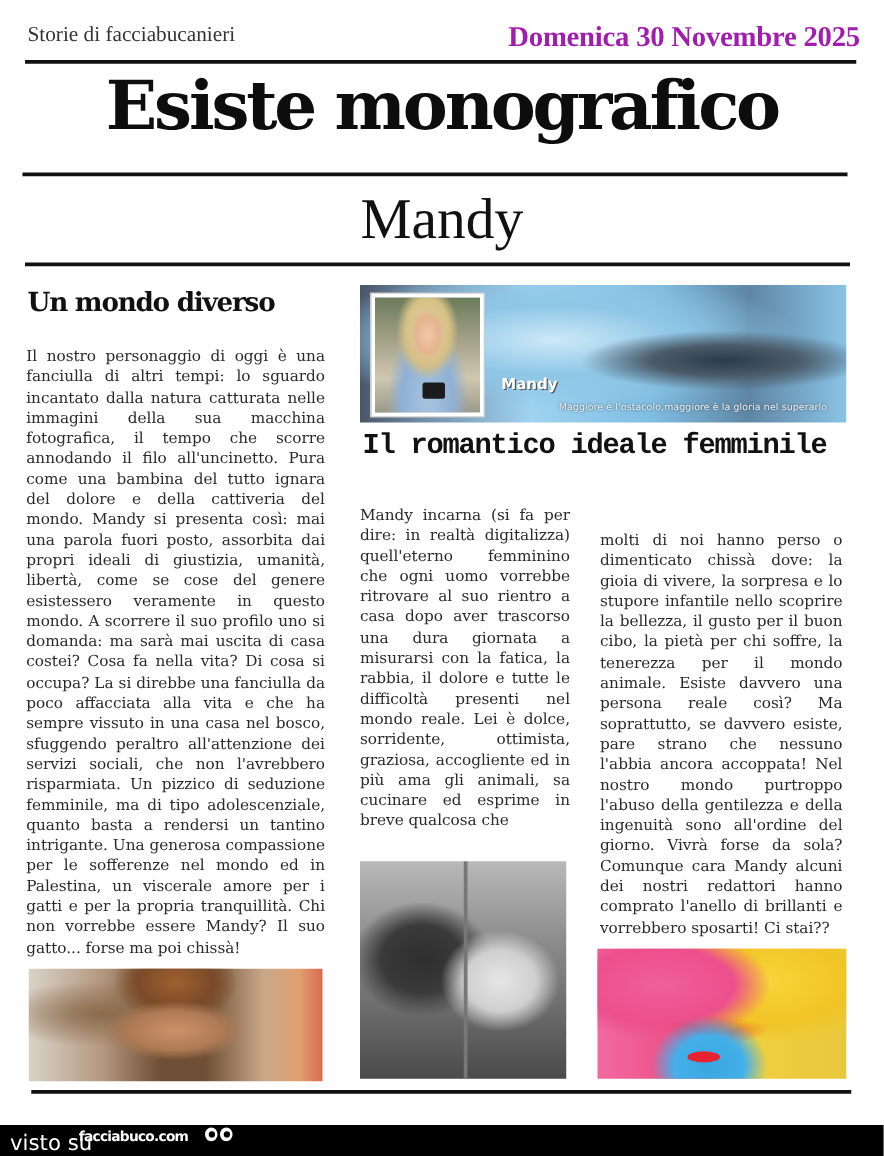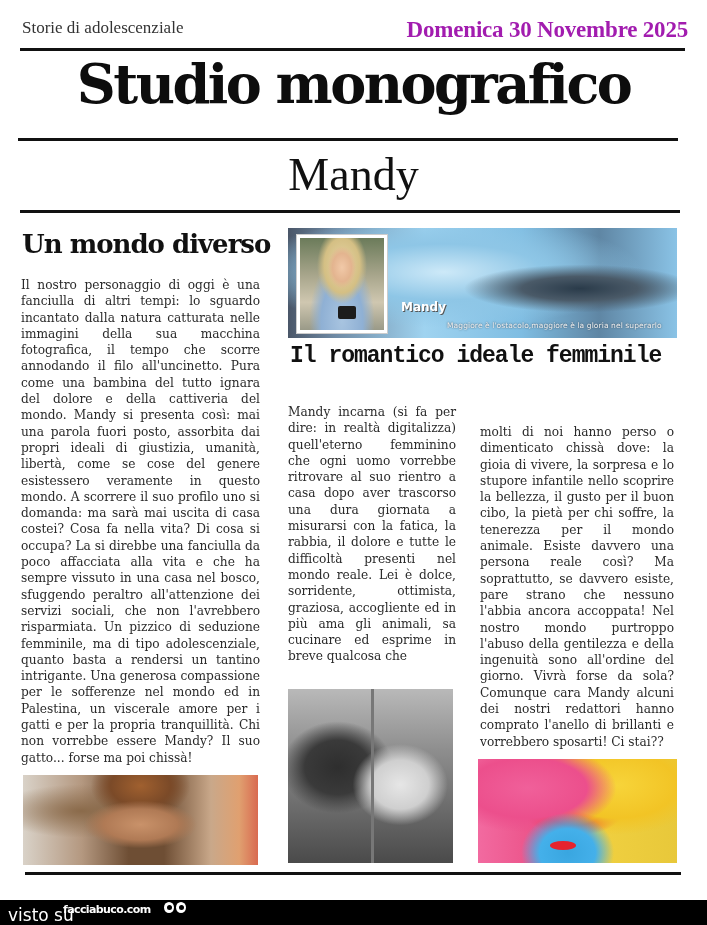--- a/index.html
+++ b/index.html
@@ -7,21 +7,21 @@
   .abs { position:absolute; }
   #kicker { left:22px; top:18px; font-size:17px; color:#333; font-family:"Liberation Serif", serif; }
   #date { right:19px; top:17px; font-size:23px; color:#a21caf; font-family:"Liberation Serif", serif; font-weight:bold; letter-spacing:-0.2px; }
   .rule { position:absolute; background:#111; }
   #rule1 { left:20px; top:48px; width:665px; height:3px; }
   #masthead { left:0; width:707px; top:52px; text-align:center; font-family:"DejaVu Serif", serif; font-weight:bold; font-size:54px; letter-spacing:-2.5px; color:#0d0d0d; }
   #rule2 { left:18px; top:138px; width:660px; height:3px; }
   #subject { left:0; width:707px; top:148px; text-align:center; font-family:"Liberation Serif", serif; font-size:46px; color:#111; }
   #rule3 { left:20px; top:210px; width:660px; height:3px; }
   .heading { font-family:"DejaVu Serif", serif; font-weight:bold; color:#111; letter-spacing:-1px; }
-  #h-left { left:22px; top:229px; font-size:26px; }
+  #h-left { left:22px; top:229px; font-size:21px; }
   #h-right { left:290px; top:343px; font-size:23px;font-family:Liberation Mono, monospace; }
   .col { font-family:"DejaVu Serif", serif; font-size:12.2px; line-height:16.3px; text-align:justify; color:#2a2a2a; }
   #col1 { left:21px; top:277px; width:239px; }
   #col2 { left:288px; top:404px; width:168px; }
   #col3 { left:480px; top:404px; width:194px;margin-top:20px; }
   .img { position:absolute; overflow:hidden; }
   #banner { left:288px; top:228px; width:389px; height:110px; background:
       radial-gradient(ellipse at 75% 55%, #2a3b4a 0%, #4a5a68 14%, transparent 28%),
       radial-gradient(ellipse at 40% 40%, #cde9f8 0%, #8ec6e6 30%, transparent 60%),
       linear-gradient(90deg, #4a5668 0%, #6f8aa4 12%, #9fd3f0 35%, #7fbde2 60%, #5f86a4 80%, #8ac3e6 100%); }
@@ -55,24 +55,24 @@
   #footer { left:0; top:900px; width:707px; height:25px; background:#000; }
   #footer-visto { left:8px; top:905px; font-family:"DejaVu Sans", sans-serif; font-size:17px; color:#fff; }
   #footer-brand { left:63px; top:903px; font-family:"DejaVu Sans", sans-serif; font-weight:bold; font-size:11px; color:#fff; letter-spacing:-0.6px; }
   #footer-eyes { left:164px; top:902px; width:24px; height:16px; }
   .eye { position:absolute; top:0; width:10px; height:11px; border-radius:50%; background:#fff; }
   .eye::after { content:""; position:absolute; left:3px; top:3px; width:5px; height:5px; border-radius:50%; background:#000; }
 </style>
 </head>
 <body>
 
-<div class="abs" id="kicker">Storie di adolescenziale</div>
+<div class="abs" id="kicker">Storie di facciabucanieri</div>
 <div class="abs" id="date">Domenica 30 Novembre 2025</div>
 <div class="rule" id="rule1"></div>
-<div class="abs" id="masthead">Studio monografico</div>
+<div class="abs" id="masthead">Esiste monografico</div>
 <div class="rule" id="rule2"></div>
 <div class="abs" id="subject">Mandy</div>
 <div class="rule" id="rule3"></div>
 
 <div class="abs heading" id="h-left">Un mondo diverso</div>
 <div class="abs col" id="col1">Il nostro personaggio di oggi è una fanciulla di altri tempi: lo sguardo incantato dalla natura catturata nelle immagini della sua macchina fotografica, il tempo che scorre annodando il filo all'uncinetto. Pura come una bambina del tutto ignara del dolore e della cattiveria del mondo. Mandy si presenta così: mai una parola fuori posto, assorbita dai propri ideali di giustizia, umanità, libertà, come se cose del genere esistessero veramente in questo mondo. A scorrere il suo profilo uno si domanda: ma sarà mai uscita di casa costei? Cosa fa nella vita? Di cosa si occupa? La si direbbe una fanciulla da poco affacciata alla vita e che ha sempre vissuto in una casa nel bosco, sfuggendo peraltro all'attenzione dei servizi sociali, che non l'avrebbero risparmiata. Un pizzico di seduzione femminile, ma di tipo adolescenziale, quanto basta a rendersi un tantino intrigante. Una generosa compassione per le sofferenze nel mondo ed in Palestina,  un viscerale amore per i gatti e per la propria tranquillità. Chi non vorrebbe essere Mandy? Il suo gatto... forse ma poi chissà!</div>
 
 <div class="img" id="banner"></div>
 <div class="img" id="avatar">
     <div id="cam"></div>

